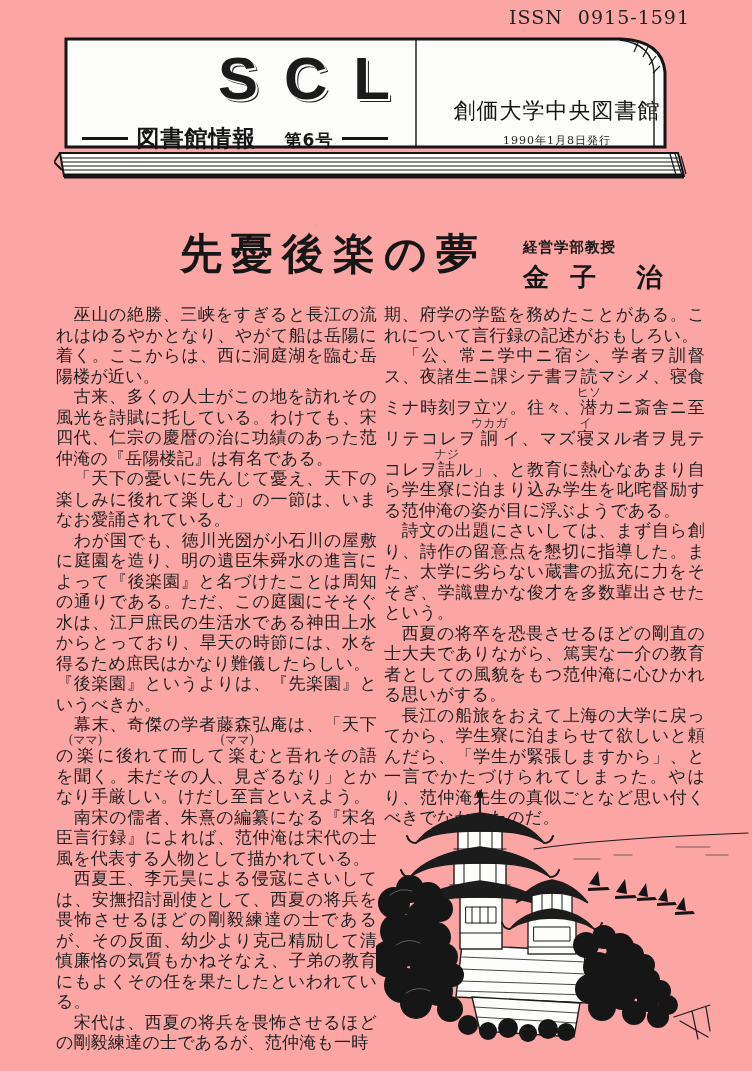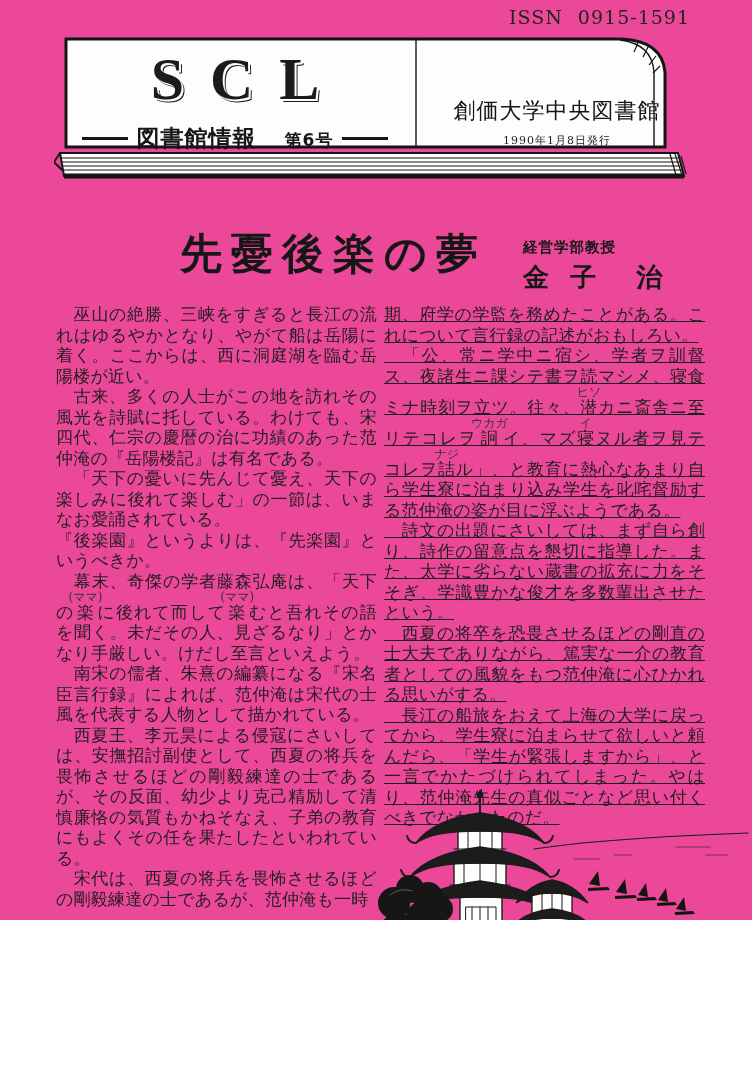--- a/index.html
+++ b/index.html
@@ -1,31 +1,31 @@
 <!DOCTYPE html>
 <html><head>
 <meta charset="utf-8">
 <style>
   html,body{margin:0;padding:0;background:#ffffff;}
   .page{
-    position:relative;width:752px;height:920px;background:#ec4899;
+    position:relative;width:752px;height:1071px;background:#fca5a5;
     font-family:"DejaVu Serif","Liberation Serif",serif;color:#1d1d1d;
     overflow:hidden;
   }
   
   .issn{
     position:absolute;top:6px;right:62px;
     font-size:19px;letter-spacing:1px;word-spacing:8px;color:#222;
   }
   
   .masthead{position:absolute;left:54px;top:26px;width:652px;height:162px;}
   .masthead svg{position:absolute;left:0;top:0;}
   .mh-logo{
-    position:absolute;left:0;top:14px;width:362px;text-align:center;
-    font-family:Liberation Serif, serif;font-weight:bold;font-size:60px;line-height:78px;
+    position:absolute;left:0;top:14px;width:362px;text-align:right;
+    font-family:Liberation Sans, sans-serif;font-weight:bold;font-size:60px;line-height:78px;
     letter-spacing:26px;text-indent:26px;color:#1b1b1b;
     text-shadow:2px 2px 0 #fdfdfb,3px 3px 0 #1b1b1b;
   }
   .mh-series{
     position:absolute;left:0;top:97px;width:362px;text-align:center;white-space:nowrap;
     font-family:"DejaVu Sans","Liberation Sans",sans-serif;font-weight:bold;color:#161616;
   }
   .mh-series .dash{display:inline-block;width:46px;border-top:3px solid #161616;vertical-align:6px;margin:0 9px;}
   .series-label{font-size:23px;letter-spacing:1px;}
   .issue-label{font-size:17px;margin-left:28px;letter-spacing:1px;}
@@ -41,21 +41,21 @@
     font-family:"DejaVu Sans","Liberation Sans",sans-serif;font-weight:bold;
     font-size:42px;letter-spacing:9px;color:#161616;white-space:nowrap;
   }
   .author-block{position:absolute;left:523px;top:238px;width:150px;text-align:left;
     font-family:Liberation Sans, sans-serif;color:#161616;}
   .author-affiliation{font-weight:bold;font-size:14.5px;letter-spacing:1px;}
   .author-name{font-weight:bold;font-size:26px;letter-spacing:7px;margin-top:3px;white-space:nowrap;}
   
   .col{position:absolute;top:304px;width:321px;}
   .col-left{left:56px;}
-  .col-right{left:384px;text-decoration:underline;}
+  .col-right{left:384px;}
   .col p{
     margin:0;font-size:17px;line-height:20.5px;letter-spacing:0.2px;
     text-align:justify;text-justify:inter-character;word-break:break-all;color:#1e1e1e;
   }
   ruby rt{font-size:12px;letter-spacing:0;color:#333;}
   
   .illustration{position:absolute;left:376px;top:784px;width:374px;height:285px;}
 </style>
 </head>
 <body>
@@ -91,20 +91,21 @@
   <div class="article-title">先憂後楽の夢</div>
   <div class="author-block">
     <div class="author-affiliation">経営学部教授</div>
     <div class="author-name">金 子　治</div>
   </div>
 
   <div class="col col-left">
       <p>　巫山の絶勝、三峡をすぎると長江の流れはゆるやかとなり、やがて船は岳陽に着く。ここからは、西に洞庭湖を臨む岳陽楼が近い。</p>
       <p>　古来、多くの人士がこの地を訪れその風光を詩賦に托している。わけても、宋四代、仁宗の慶暦の治に功績のあった范仲淹の『岳陽楼記』は有名である。</p>
       <p>　「天下の憂いに先んじて憂え、天下の楽しみに後れて楽しむ」の一節は、いまなお愛誦されている。</p>
+      <p>　わが国でも、徳川光圀が小石川の屋敷に庭園を造り、明の遺臣朱舜水の進言によって『後楽園』と名づけたことは周知の通りである。ただ、この庭園にそそぐ水は、江戸庶民の生活水である神田上水からとっており、旱天の時節には、水を得るため庶民はかなり難儀したらしい。</p>
       <p>『後楽園』というよりは、『先楽園』というべきか。</p>
       <p>　幕末、奇傑の学者藤森弘庵は、「天下の<ruby>楽<rt>(ママ)</rt></ruby>に後れて而して<ruby>楽<rt>(ママ)</rt></ruby>むと吾れその語を聞く。未だその人、見ざるなり」とかなり手厳しい。けだし至言といえよう。</p>
       <p>　南宋の儒者、朱熹の編纂になる『宋名臣言行録』によれば、范仲淹は宋代の士風を代表する人物として描かれている。</p>
       <p>　西夏王、李元昊による侵寇にさいしては、安撫招討副使として、西夏の将兵を畏怖させるほどの剛毅練達の士であるが、その反面、幼少より克己精励して清慎廉恪の気質もかねそなえ、子弟の教育にもよくその任を果たしたといわれている。</p>
       <p>　宋代は、西夏の将兵を畏怖させるほどの剛毅練達の士であるが、范仲淹も一時</p>
     </div>
   <div class="col col-right">
       <p>期、府学の学監を務めたことがある。これについて言行録の記述がおもしろい。</p>
       <p>　「公、常ニ学中ニ宿シ、学者ヲ訓督ス、夜諸生ニ課シテ書ヲ読マシメ、寝食ミナ時刻ヲ立ツ。往々、<ruby>潜<rt>ヒソ</rt></ruby>カニ斎舎ニ至リテコレヲ<ruby>詗<rt>ウカガ</rt></ruby>イ、マズ<ruby>寝<rt>イ</rt></ruby>ヌル者ヲ見テコレヲ<ruby>詰<rt>ナジ</rt></ruby>ル」、と教育に熱心なあまり自ら学生寮に泊まり込み学生を叱咤督励する范仲淹の姿が目に浮ぶようである。</p>
       <p>　詩文の出題にさいしては、まず自ら創り、詩作の留意点を懇切に指導した。また、太学に劣らない蔵書の拡充に力をそそぎ、学識豊かな俊才を多数輩出させたという。</p>

